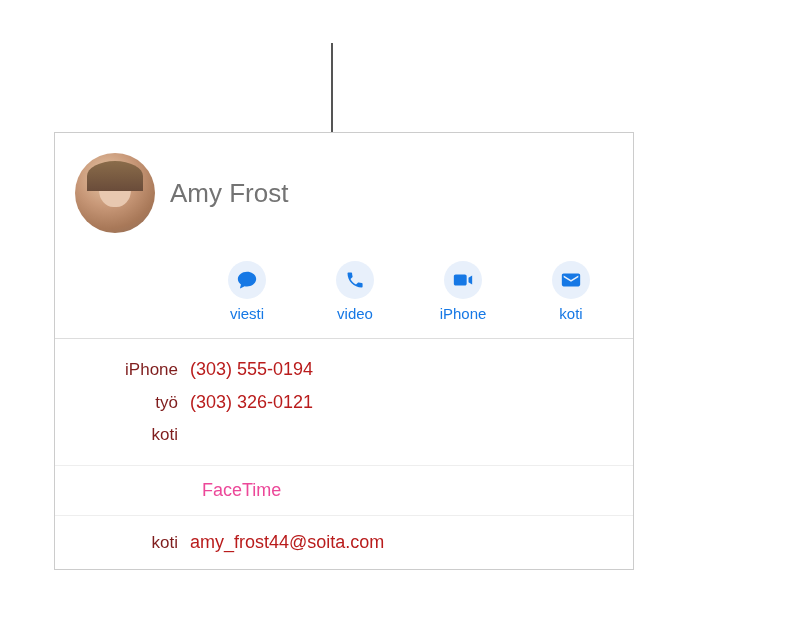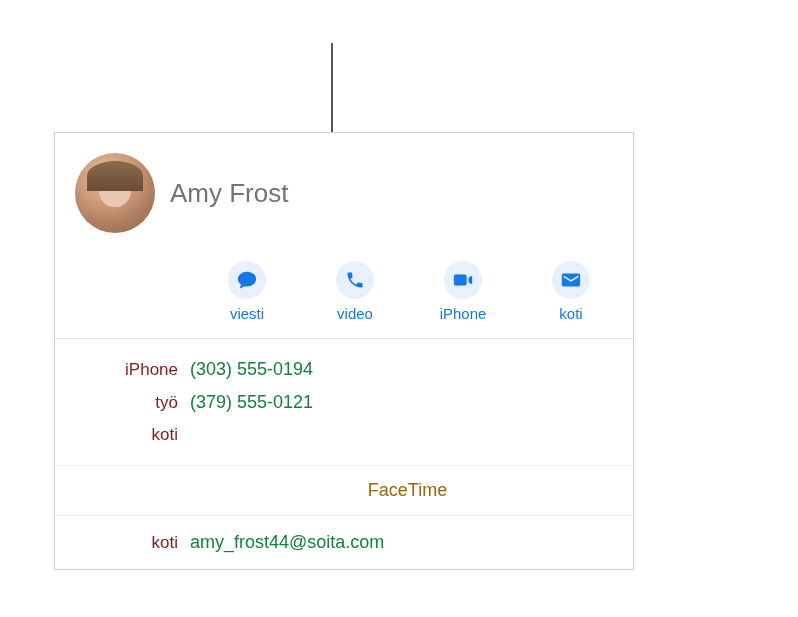--- a/index.html
+++ b/index.html
@@ -125,31 +125,30 @@
     .field-label {
       width: 115px;
       text-align: right;
       color: #7f1d1d;
       font-size: 17px;
       padding-right: 12px;
       flex-shrink: 0;
     }
     .field-value {
       font-size: 18px;
-      color: #15803d;
+      color: #b91c1c;
     }
     .section {
       border-top: 1px solid #eee;
       padding: 10px 0;
     }
     .section-title {
       padding: 4px 20px 4px 147px;
       font-size: 18px;
-      color: #a16207;
-      text-align: center;
+      color: #ec4899;
     }
   </style>
 </head>
 <body>
 
 <div class="callout-line callout-v"></div>
 <div class="callout-line callout-h"></div>
 <div class="callout-line callout-tick" style="left:175px"></div>
 <div class="callout-line callout-tick" style="left:487px"></div>
 
@@ -202,21 +201,21 @@
 
   <hr class="divider">
 
   <div class="fields">
     <div class="field">
       <span class="field-label">iPhone</span>
       <span class="field-value">(303) 555-0194</span>
     </div>
     <div class="field">
       <span class="field-label">työ</span>
-      <span class="field-value">(379) 555-0121</span>
+      <span class="field-value">(303) 326-0121</span>
     </div>
     <div class="field">
       <span class="field-label">koti</span>
     </div>
   </div>
 
   <div class="section">
     <div class="section-title">FaceTime</div>
   </div>
 

